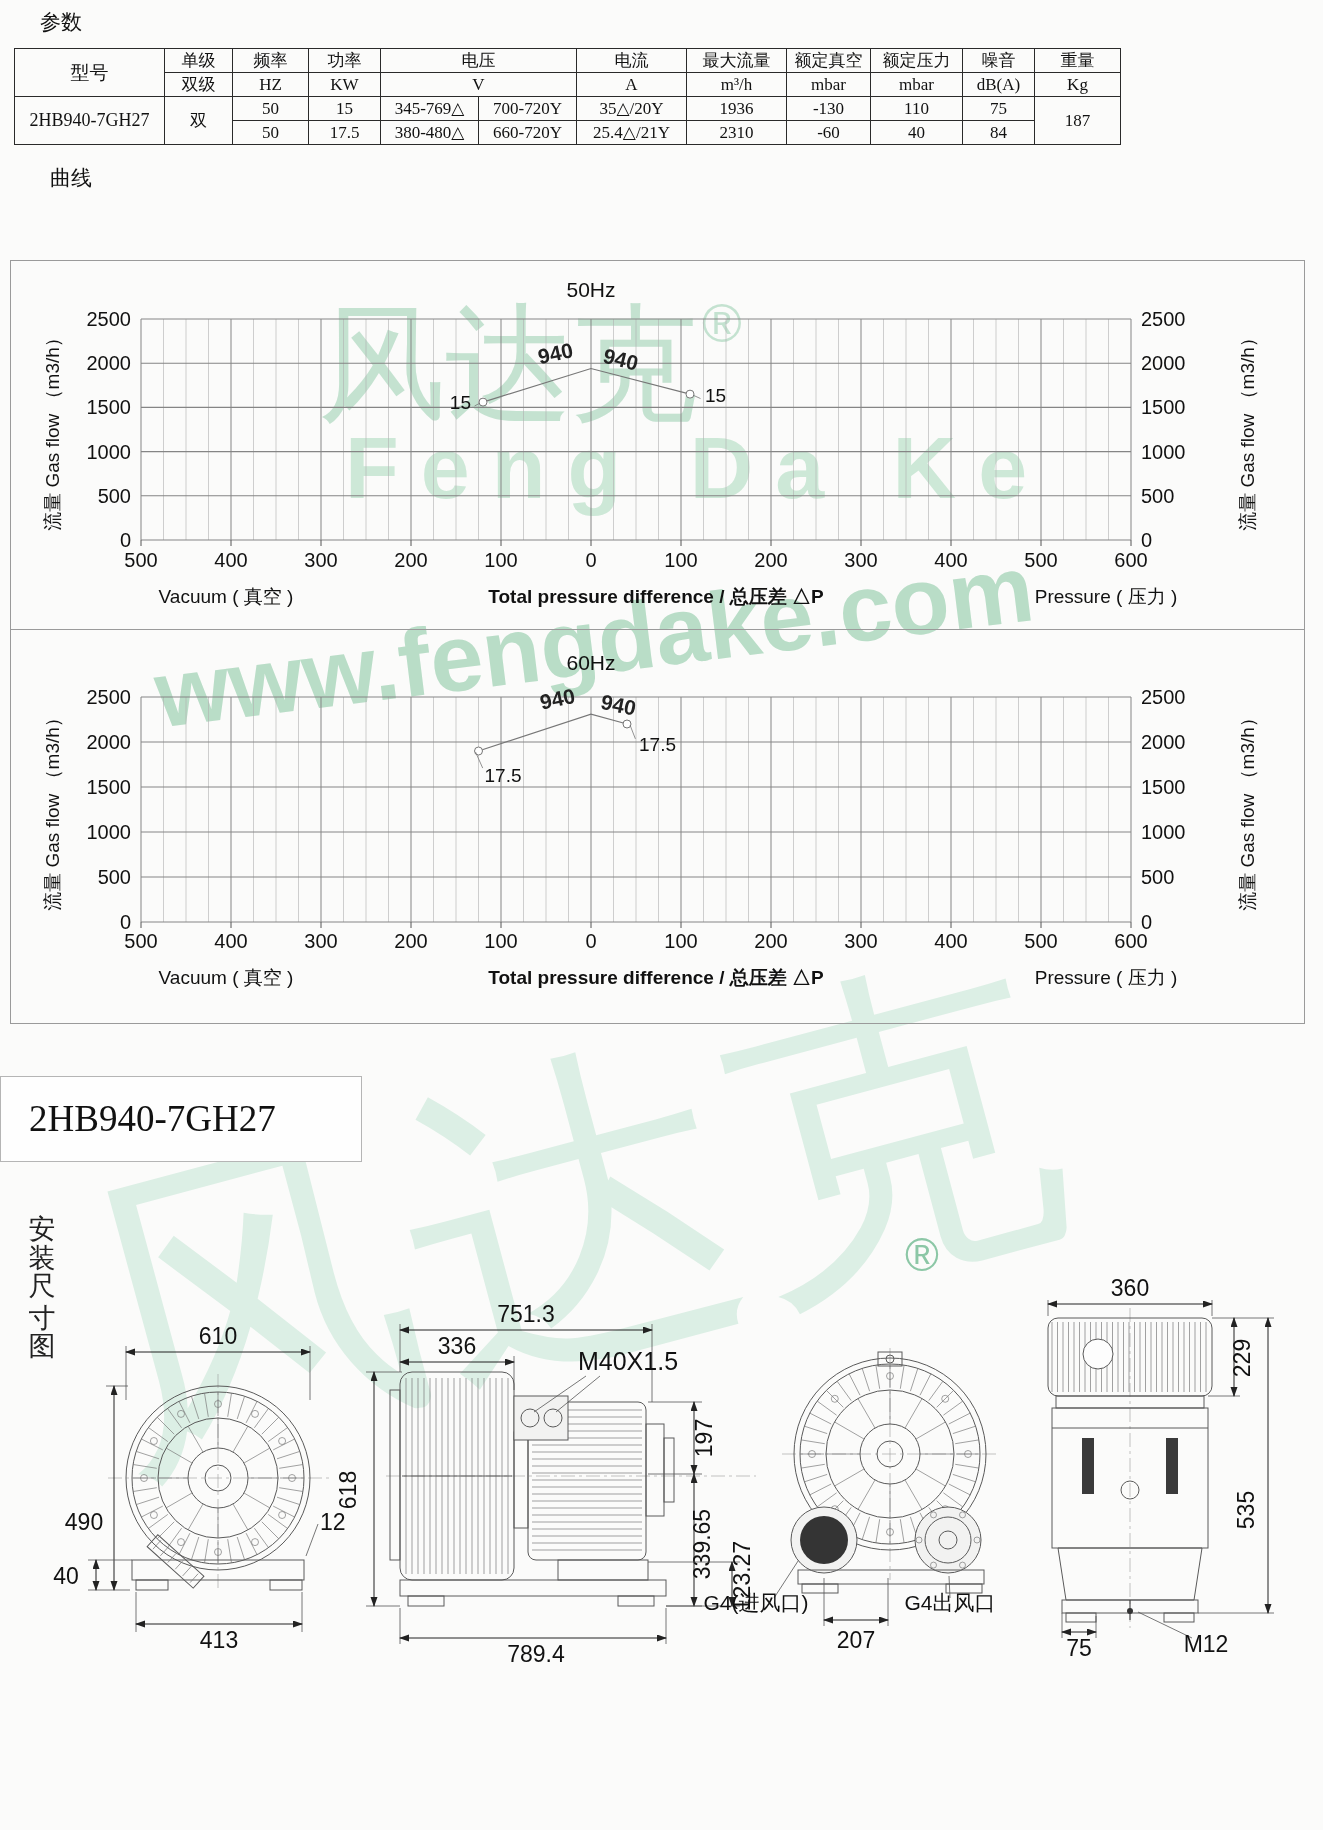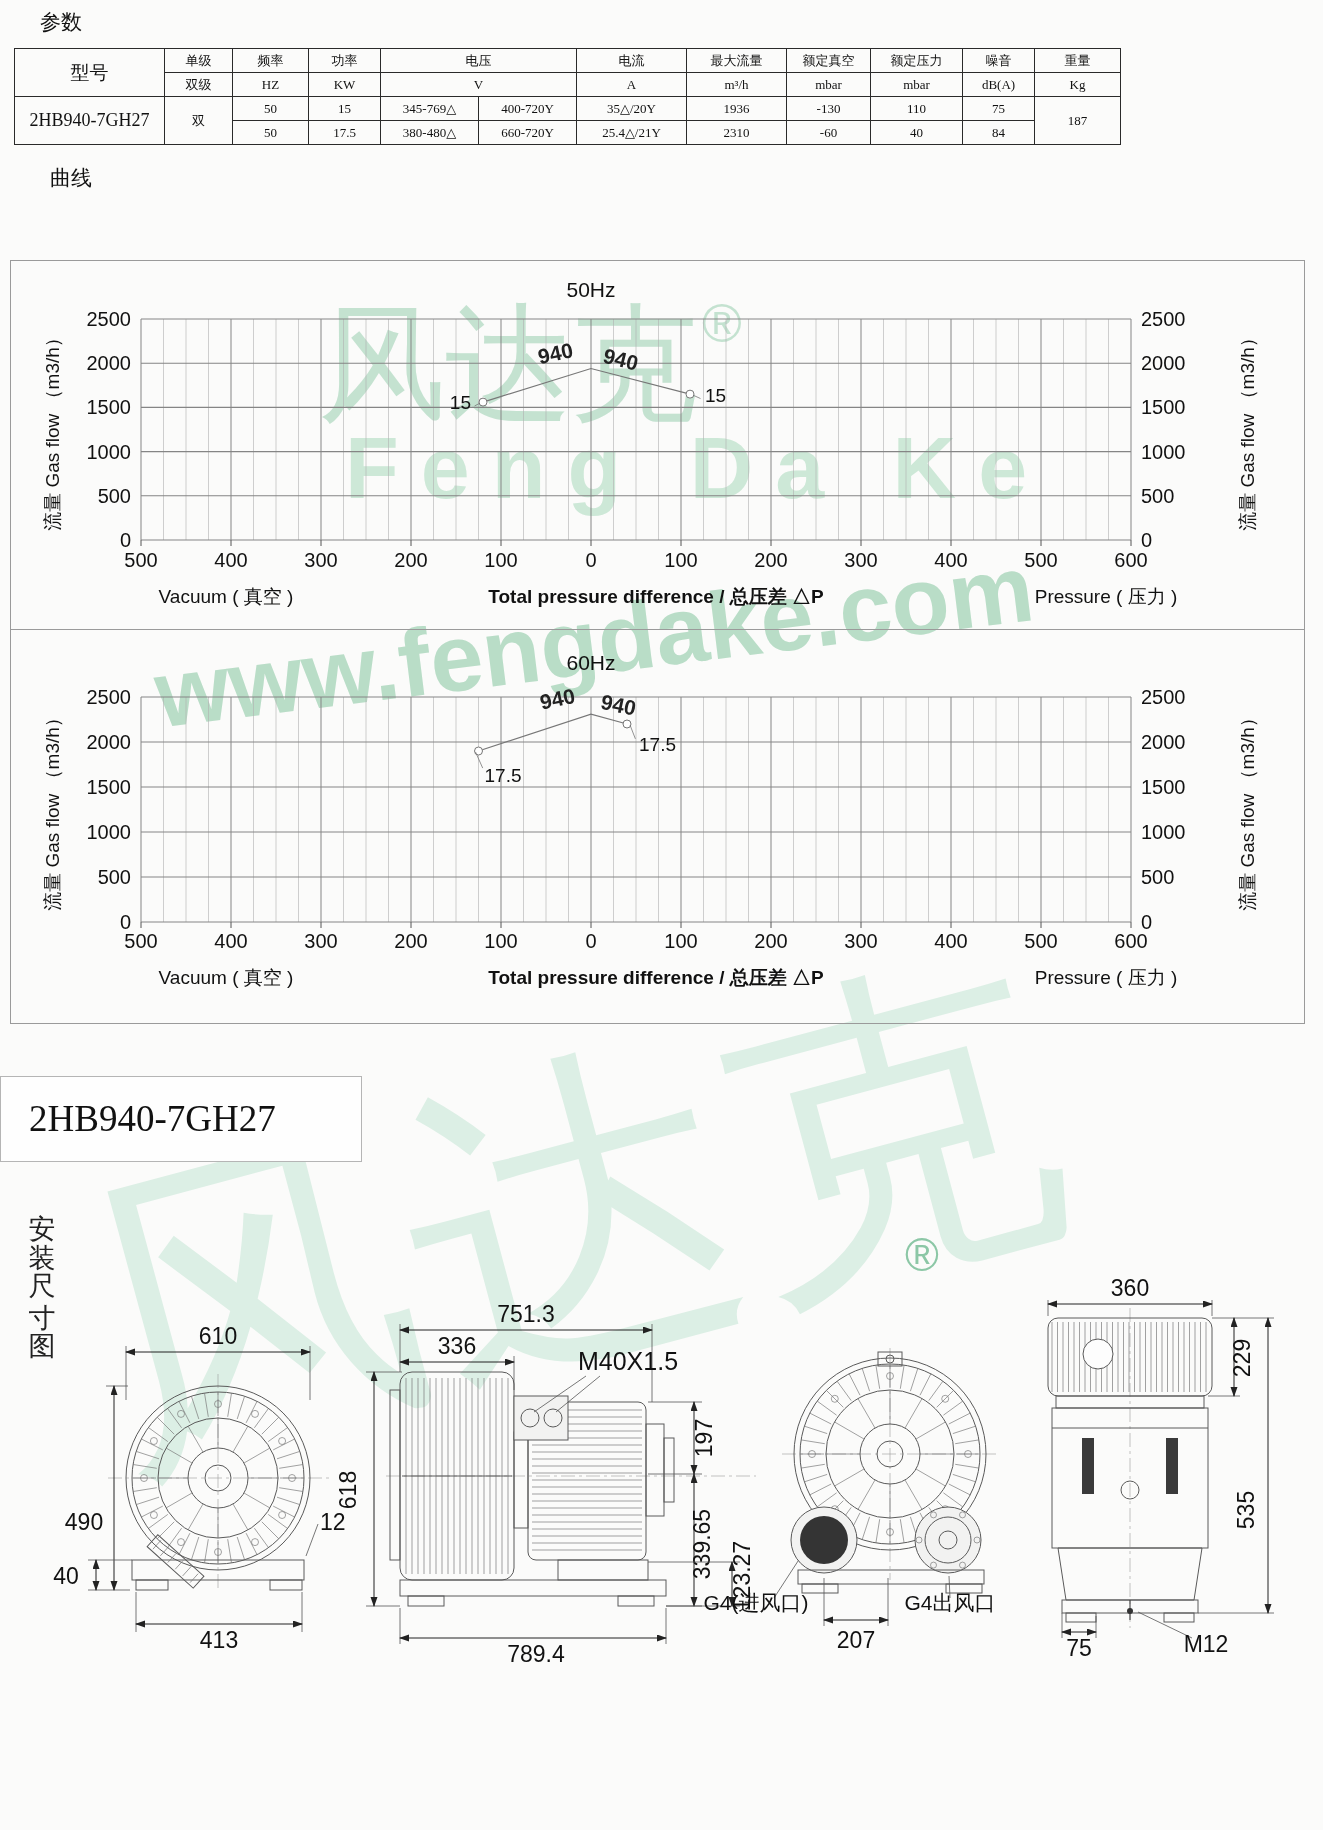--- a/index.html
+++ b/index.html
@@ -5,21 +5,21 @@
   html,body{margin:0;padding:0;background:#e8e8e8;}
   #page{position:relative;width:1323px;height:1830px;background:#fbfbfa;overflow:hidden;
         font-family:"Liberation Sans",sans-serif;color:#111;}
   .sect-title{position:absolute;font-family:"Liberation Serif","DejaVu Serif",serif;
         font-size:21px;color:#111;}
   
   #param-table{position:absolute;left:14px;top:48px;z-index:3;}
   #param-table table{border-collapse:collapse;table-layout:fixed;
         font-family:"Liberation Serif","DejaVu Serif",serif;}
   #param-table th,#param-table td{border:1px solid #2a2a2a;text-align:center;
-        font-weight:normal;font-size:13px;height:23px;padding:0 2px;overflow:hidden;white-space:nowrap;}
+        font-weight:normal;font-size:17px;height:23px;padding:0 2px;overflow:hidden;white-space:nowrap;}
   
   #chart-box{position:absolute;left:10px;top:260px;width:1293px;height:762px;
         border:1px solid #9a9a9a;z-index:2;}
   #chart-0{position:absolute;left:0;top:0;}
   #chart-1{position:absolute;left:0;top:368px;border-top:1px solid #9a9a9a;}
   .tick{font:20px "Liberation Sans",sans-serif;fill:#111;}
   .ctitle{font:21px "Liberation Sans",sans-serif;fill:#111;}
   .cap{font:19px "Liberation Sans",sans-serif;fill:#111;}
   .capb{font-weight:bold;}
   .ylab{font:19px "Liberation Sans",sans-serif;fill:#111;}
@@ -102,21 +102,21 @@
         <th>mbar</th>
         <th>dB(A)</th>
         <th>Kg</th>
       </tr>
       <tr>
         <td rowspan="2" style="font-size:18px">2HB940-7GH27</td>
         <td rowspan="2">双</td>
         <td>50</td>
         <td>15</td>
         <td>345-769△</td>
-        <td>400-720Y</td>
+        <td>700-720Y</td>
         <td>35△/20Y</td>
         <td>1936</td>
         <td>-130</td>
         <td>110</td>
         <td>75</td>
         <td rowspan="2">187</td>
       </tr>
       <tr>
         <td>50</td>
         <td>17.5</td>

